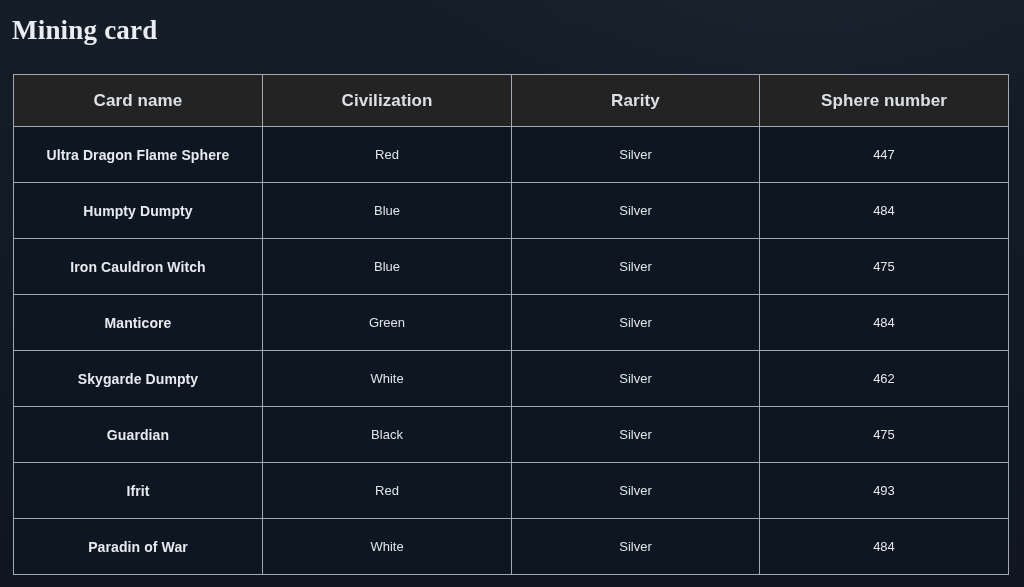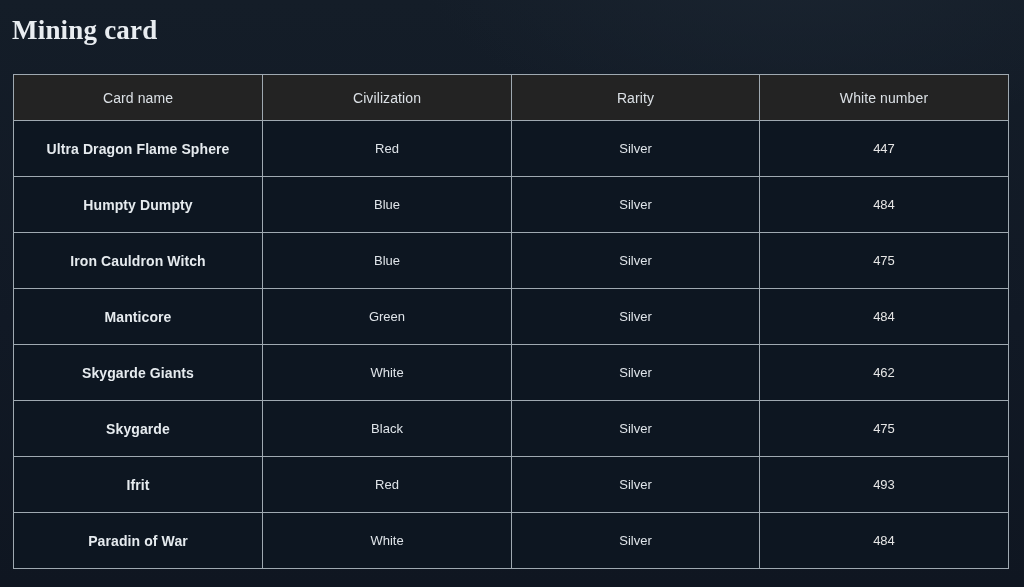--- a/index.html
+++ b/index.html
@@ -66,24 +66,24 @@
     text-align: center;
     vertical-align: middle;
     padding: 0;
     height: 56px;
     box-sizing: border-box;
   }
 
   table.card-table thead th {
     background: #232323;
     color: #dbe0e5;
-    font-size: 14px;
-    font-weight: 400;
+    font-size: 17px;
+    font-weight: 700;
     letter-spacing: 0.1px;
-    height: 46px;
+    height: 52px;
   }
 
   table.card-table tbody td {
     background: #0d1621;
     font-size: 13px;
     color: #dfe4e9;
     font-weight: 400;
   }
 
   table.card-table tbody td.cell-name {
@@ -111,21 +111,21 @@
         <col class="col-name">
         <col class="col-civ">
         <col class="col-rarity">
         <col class="col-issued">
       </colgroup>
       <thead>
         <tr>
           <th>Card name</th>
           <th>Civilization</th>
           <th>Rarity</th>
-          <th>White number</th>
+          <th>Sphere number</th>
         </tr>
       </thead>
       <tbody id="table-body">
           <tr>
             <td class="cell-name">Ultra Dragon Flame Sphere</td>
             <td class="cell-civilization">Red</td>
             <td class="cell-rarity">Silver</td>
             <td class="cell-issued">447</td>
           </tr>
           <tr>
@@ -140,27 +140,27 @@
             <td class="cell-rarity">Silver</td>
             <td class="cell-issued">475</td>
           </tr>
           <tr>
             <td class="cell-name">Manticore</td>
             <td class="cell-civilization">Green</td>
             <td class="cell-rarity">Silver</td>
             <td class="cell-issued">484</td>
           </tr>
           <tr>
-            <td class="cell-name">Skygarde Giants</td>
+            <td class="cell-name">Skygarde Dumpty</td>
             <td class="cell-civilization">White</td>
             <td class="cell-rarity">Silver</td>
             <td class="cell-issued">462</td>
           </tr>
           <tr>
-            <td class="cell-name">Skygarde</td>
+            <td class="cell-name">Guardian</td>
             <td class="cell-civilization">Black</td>
             <td class="cell-rarity">Silver</td>
             <td class="cell-issued">475</td>
           </tr>
           <tr>
             <td class="cell-name">Ifrit</td>
             <td class="cell-civilization">Red</td>
             <td class="cell-rarity">Silver</td>
             <td class="cell-issued">493</td>
           </tr>

